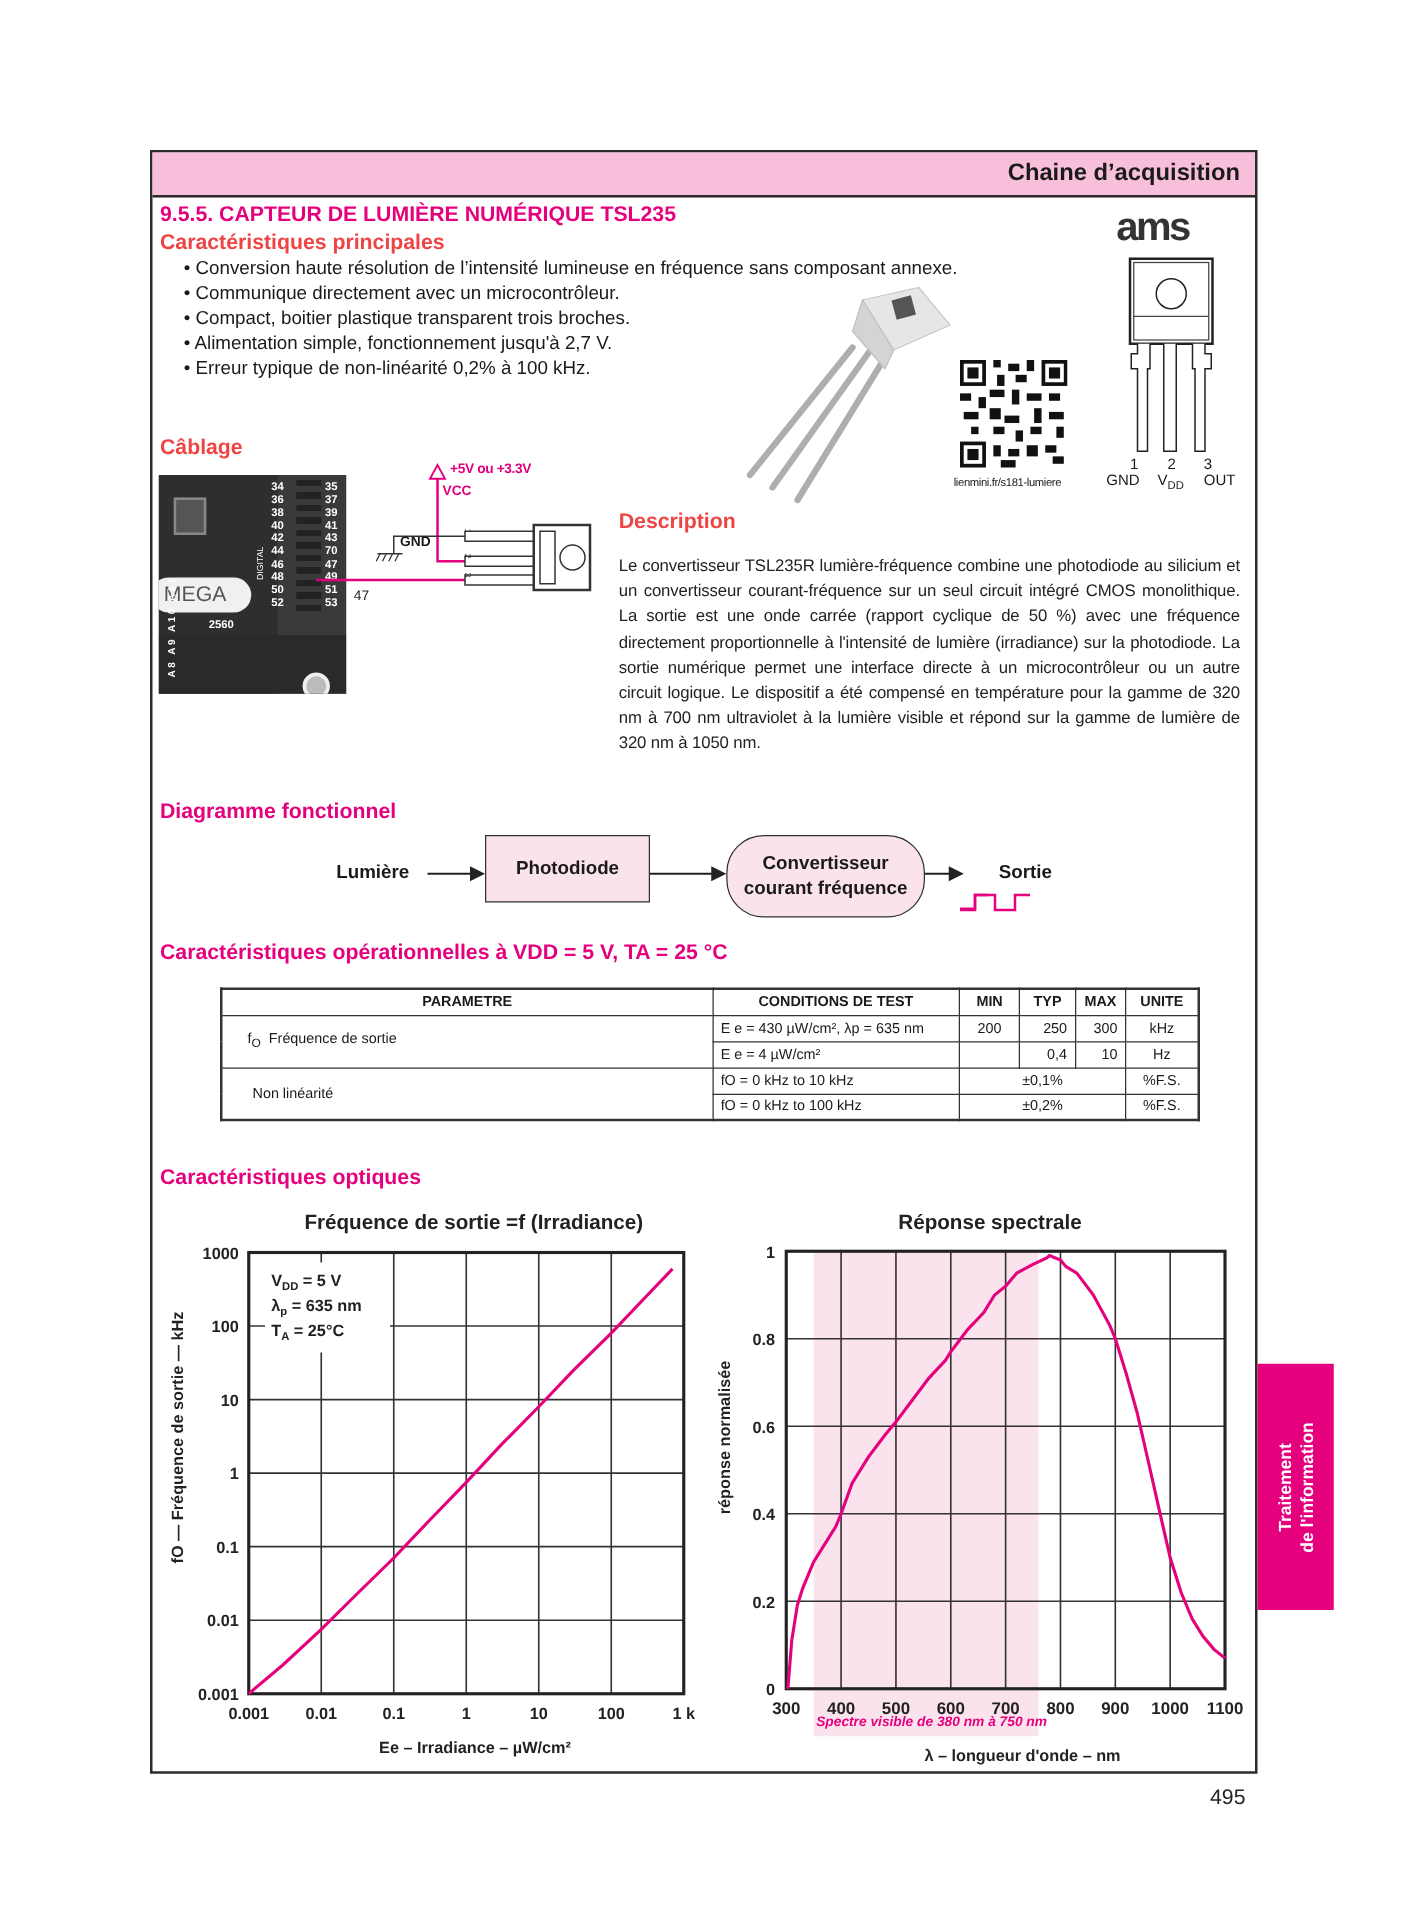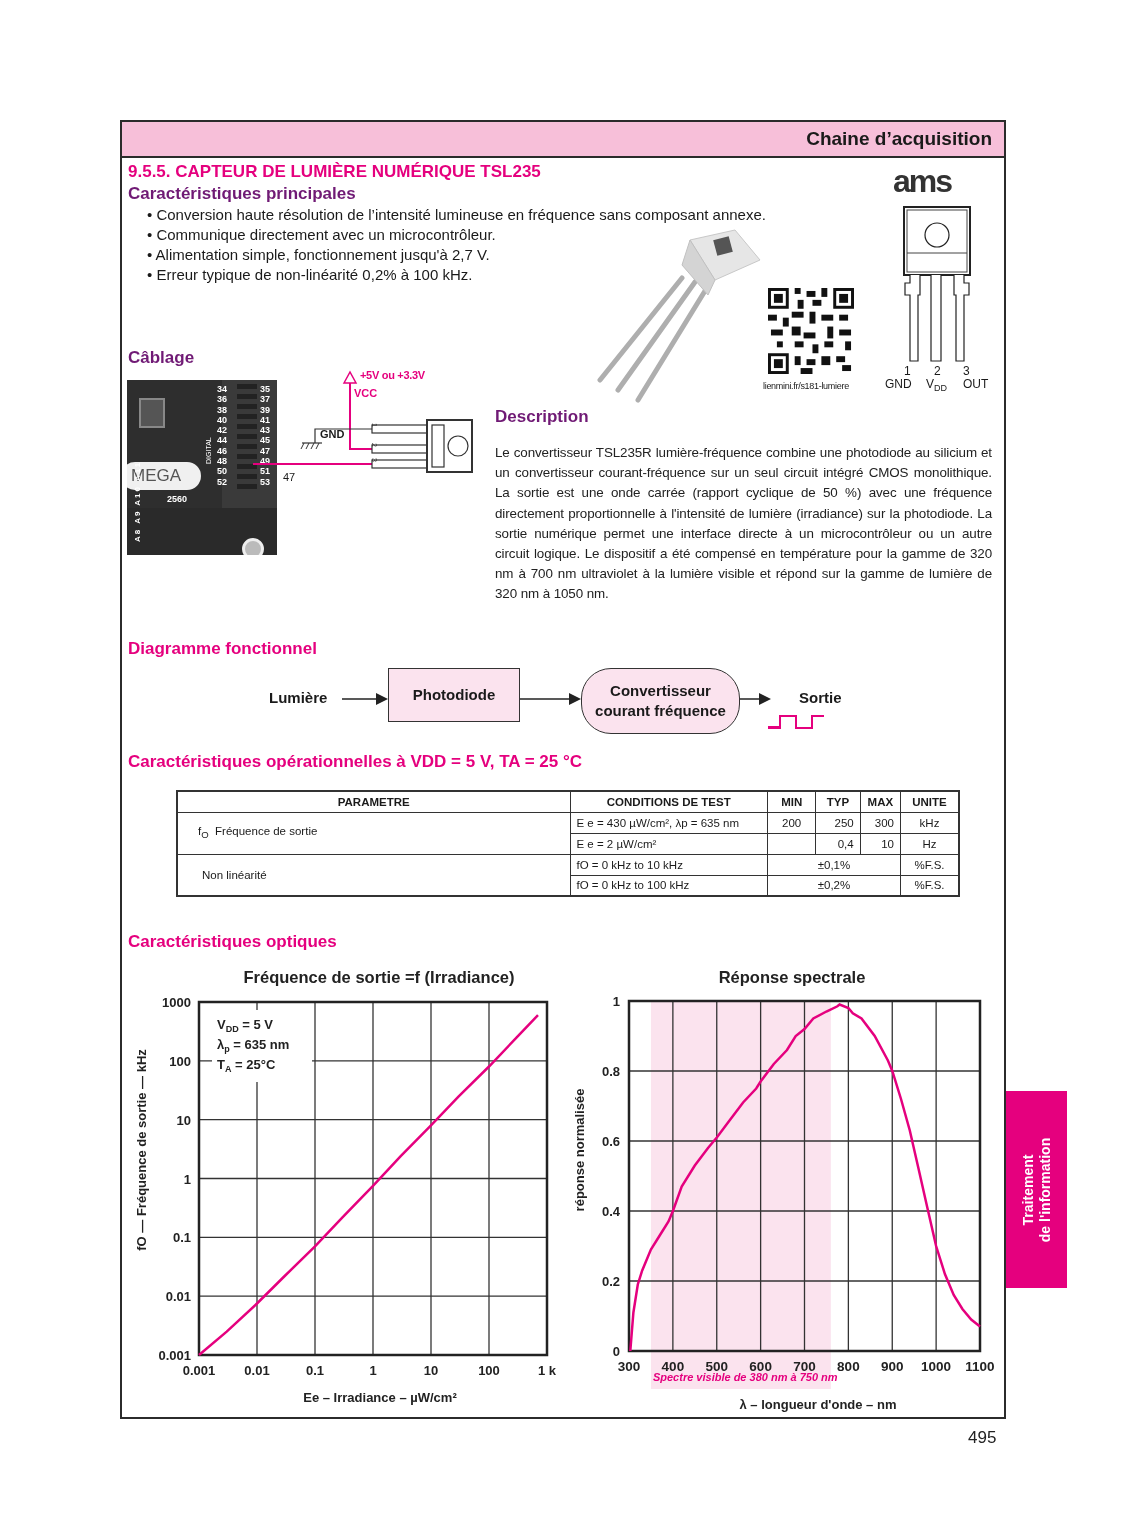--- a/index.html
+++ b/index.html
@@ -4,21 +4,21 @@
 <style>
   * { box-sizing: border-box; margin: 0; padding: 0; }
   html, body { width: 1125px; height: 1539px; background: #ffffff; overflow: hidden; }
   body { font-family: "Liberation Sans", sans-serif; color: #1a1a1a; position: relative; }
   .abs { position: absolute; }
   .frame { position: absolute; left: 120px; top: 120px; width: 886px; height: 1299px; border: 2px solid #2b2b2b; }
   .header-band { position: absolute; left: 122px; top: 122px; width: 882px; height: 36px; background: #f7bfd9; border-bottom: 2px solid #2b2b2b; }
   .header-title { position: absolute; right: 12px; top: 6px; font-weight: bold; font-size: 19px; color: #1a1a1a; }
   .magenta { color: #e5007e; }
   .sec-title { font-weight: bold; font-size: 17px; }
-  .sub-title { font-weight: bold; font-size: 17px; color: #701a75; }
+  .sub-title { font-weight: bold; font-size: 17px; color: #ef4444; }
   .bullets { list-style: none; font-size: 15px; line-height: 20px; }
   .bullets li::before { content: "• "; }
   .desc { font-family: "Liberation Sans", sans-serif; font-size: 13.4px; line-height: 20.2px; text-align: justify; color: #222; letter-spacing: -0.1px; }
   .block { position: absolute; background: #fbe3ee; border: 1.5px solid #333; font-weight: bold; font-size: 15px; display: flex; align-items: center; justify-content: center; text-align: center; line-height: 20px; }
   table.spec { position: absolute; left: 176px; top: 790px; width: 784px; border-collapse: collapse; font-size: 11.5px; }
   table.spec td, table.spec th { border: 1px solid #333; height: 21px; padding: 0 6px; }
   table.spec th { font-weight: bold; font-size: 11.5px; }
   table.spec { border: 2px solid #333; }
   .side-tab { position: absolute; left: 1006px; top: 1091px; width: 61px; height: 197px; background: #e5007e; }
   .side-tab-text { position: absolute; left: 50%; top: 50%; transform: translate(-50%,-50%) rotate(-90deg); color: #fff; font-weight: bold; font-size: 14px; line-height: 17px; text-align: center; white-space: nowrap; }
@@ -31,20 +31,21 @@
 <div class="frame"></div>
 <div class="header-band">
   <span class="header-title">Chaine d’acquisition</span>
 </div>
 
 <div class="abs sec-title magenta" style="left:128px;top:162px;">9.5.5. CAPTEUR DE LUMIÈRE NUMÉRIQUE TSL235</div>
 <div class="abs sub-title" style="left:128px;top:184px;">Caractéristiques principales</div>
 <ul class="abs bullets" style="left:147px;top:205px;">
   <li>Conversion haute résolution de l’intensité lumineuse en fréquence sans composant annexe.</li>
   <li>Communique directement avec un microcontrôleur.</li>
+  <li>Compact, boitier plastique transparent trois broches.</li>
   <li>Alimentation simple, fonctionnement jusqu'à 2,7 V.</li>
   <li>Erreur typique de non-linéarité  0,2% à 100 kHz.</li>
 </ul>
 
 <svg class="abs" style="left:590px;top:220px;" width="180" height="190">
   <g stroke="#9a9a9a" stroke-width="5" stroke-linecap="round" fill="none" opacity="0.8">
     <line x1="92" y1="58" x2="10" y2="160"></line>
     <line x1="105" y1="62" x2="28" y2="170"></line>
     <line x1="118" y1="66" x2="48" y2="180"></line>
   </g>
@@ -135,21 +136,21 @@
       <div>48</div>
       <div>50</div>
       <div>52</div>
   </div>
   <div class="abs" style="left:133px;top:4px;font-size:9px;line-height:10.3px;color:#fff;font-weight:bold;">
     <div>35</div>
       <div>37</div>
       <div>39</div>
       <div>41</div>
       <div>43</div>
-      <div>45</div>
+      <div>70</div>
       <div>47</div>
       <div>49</div>
       <div>51</div>
       <div>53</div>
   </div>
   <div class="abs" style="left:110px;top:4px;width:20px;height:105px;background:repeating-linear-gradient(#222 0 5px,#3a3a3a 5px 10px);"></div>
   <div class="abs" style="left:0;top:128px;width:150px;height:47px;background:#2a2a2a;"></div>
   <div class="abs" style="left:6px;top:162px;font-size:8px;color:#fff;font-weight:bold;transform:rotate(-90deg);transform-origin:left top;white-space:nowrap;letter-spacing:2px;">
     <span>A8</span> <span>A9</span> <span>A10</span> <span>A11</span>
   </div>
@@ -230,21 +231,21 @@
   </tr>
   <tr>
     <td rowspan="2" style="padding-left:20px;"><span>f</span><sub>O</sub>&nbsp; <span>Fréquence de sortie</span></td>
     <td>E e = 430 µW/cm², λp = 635 nm</td>
     <td style="text-align:center;">200</td>
     <td style="text-align:right;">250</td>
     <td style="text-align:right;">300</td>
     <td style="text-align:center;">kHz</td>
   </tr>
   <tr>
-    <td>E e = 2 µW/cm²</td>
+    <td>E e = 4 µW/cm²</td>
     <td style="text-align:center;"></td>
     <td style="text-align:right;">0,4</td>
     <td style="text-align:right;">10</td>
     <td style="text-align:center;">Hz</td>
   </tr>
   <tr>
     <td rowspan="2" style="padding-left:24px;">Non linéarité</td>
     <td>fO = 0 kHz to 10 kHz</td>
     <td colspan="3" style="text-align:center;">±0,1%</td>
     <td style="text-align:center;">%F.S.</td>

